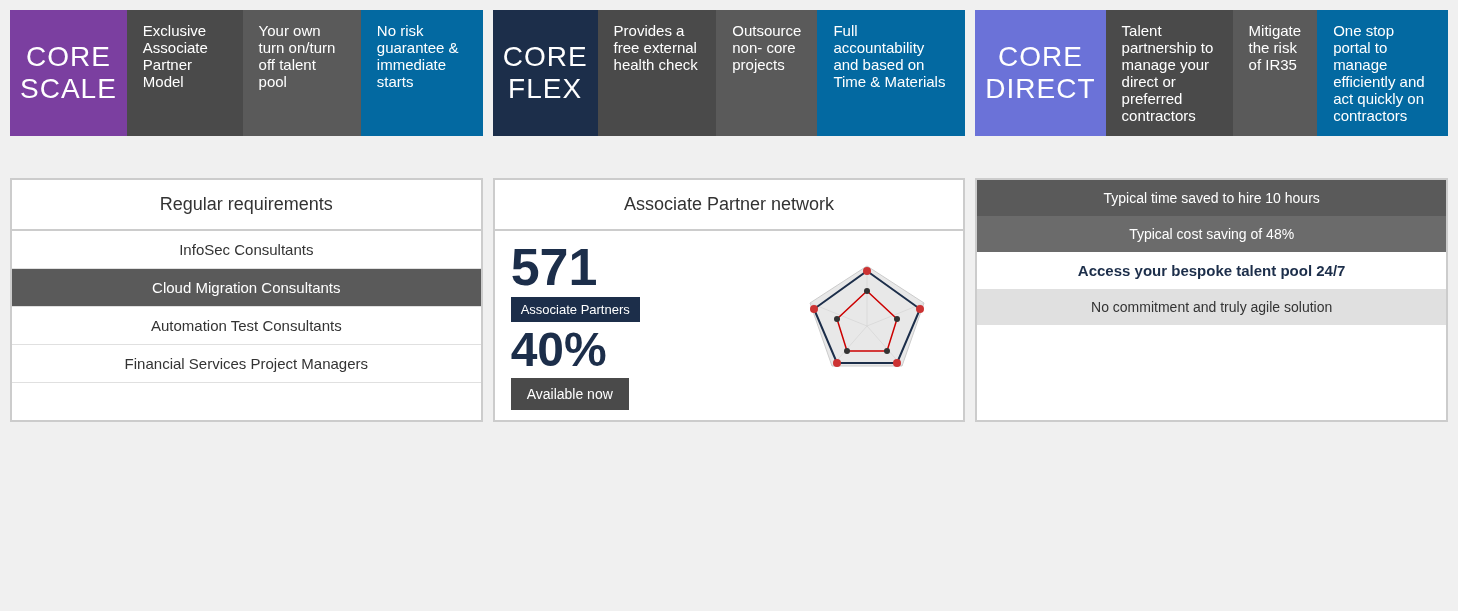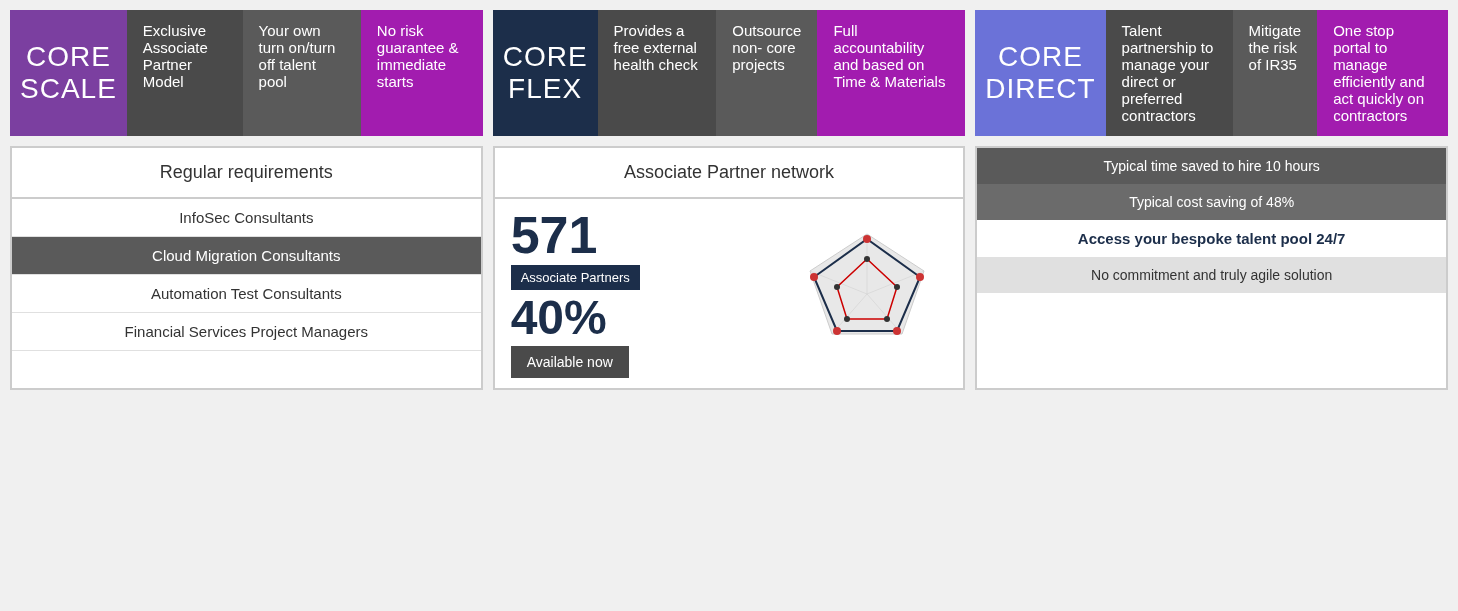--- a/index.html
+++ b/index.html
@@ -39,29 +39,30 @@
     .header-darkblue { background-color: #1C2E4A; }
     .header-cornflower { background-color: #6B72D8; }
 
     .feature-row {
       padding: 12px 16px;
       font-size: 15px;
       color: white;
     }
     .feature-row.dark { background-color: #4a4a4a; }
     .feature-row.medium { background-color: #5a5a5a; }
-    .feature-row.light { background-color: #a21caf; }
+    .feature-row.light { background-color: #0369a1; }
 
     
     .bottom-card {
       background: white;
       border: 2px solid #ccc;
       display: flex;
       flex-direction: column;
       overflow: hidden;
+      margin-top: 32px;
     }
     .bottom-card-header {
       display: flex;
       align-items: center;
       justify-content: center;
       padding: 14px 10px;
       border-bottom: 2px solid #ccc;
       background: white;
     }
     .bottom-card-header h3 {

